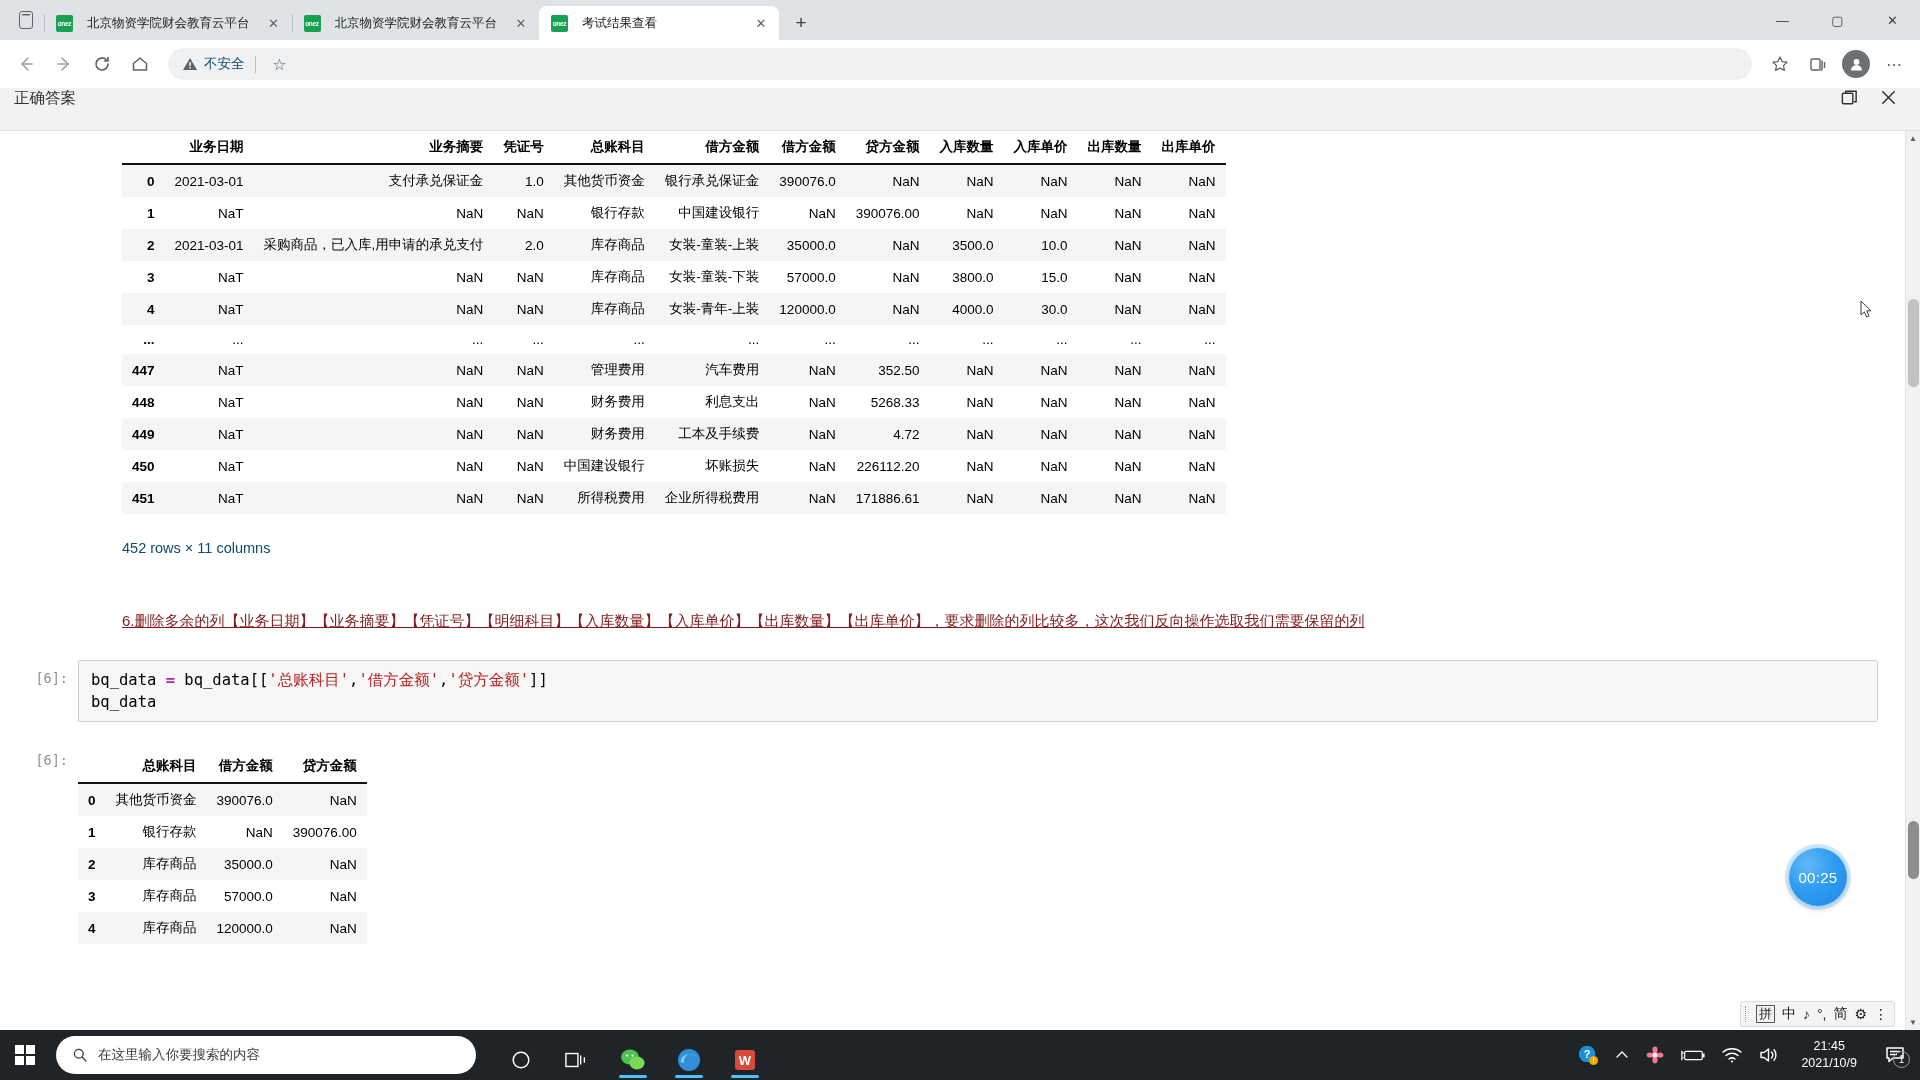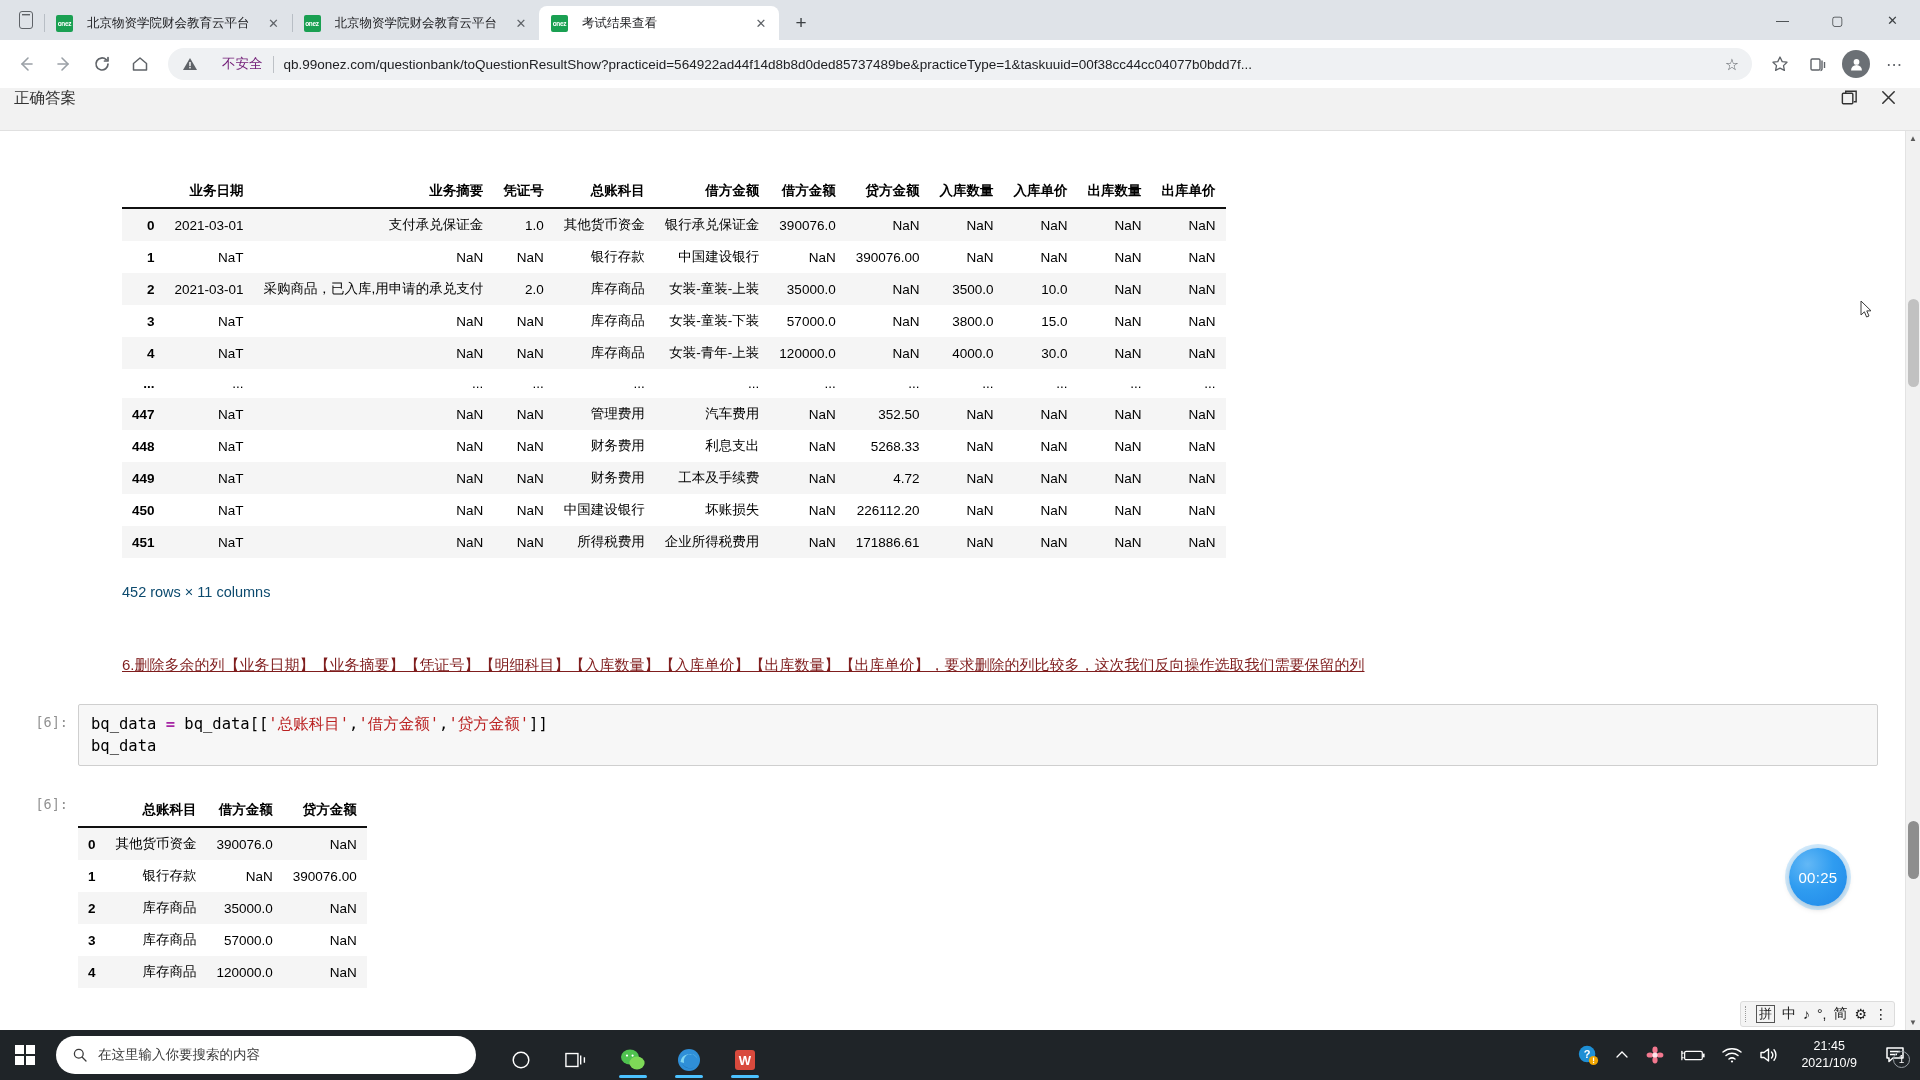--- a/index.html
+++ b/index.html
@@ -69,21 +69,21 @@
   .tb-icon {
     width: 36px; height: 36px; display: flex; align-items: center; justify-content: center;
     color: #5f6368; border-radius: 50%; flex: none;
   }
   .tb-icon.back { color: #9aa0a6; }
   .omnibox {
     flex: 1 1 auto; height: 32px; background: #eff1f3; border-radius: 16px;
     display: flex; align-items: center; padding: 0 6px 0 14px; margin: 0 8px;
     min-width: 0;
   }
-  .notsecure { display: flex; align-items: center; gap: 24px; flex: none; color: #701a75; font-size: 13.5px; }
+  .notsecure { display: flex; align-items: center; gap: 6px; flex: none; color: #0c4a6e; font-size: 13.5px; }
   .omni-sep { width: 1px; height: 17px; background: #bdc1c6; margin: 0 10px; flex: none; }
   .omni-url {
     flex: 1 1 auto; font-size: 13.5px; color: #202124; white-space: nowrap;
     overflow: hidden; text-overflow: ellipsis; min-width: 0;
   }
   .omni-star { width: 28px; height: 28px; display:flex; align-items:center; justify-content:center; color:#5f6368; flex:none;}
   .avatar {
     width: 28px; height: 28px; border-radius: 50%; background: #6b7075;
     display: flex; align-items: center; justify-content: center; color: #fff;
   }
@@ -98,21 +98,21 @@
   .pagebar-actions .ic { color: #444; display:flex; align-items:center; justify-content:center; }
 
   
   .content {
     position: absolute; left: 0; top: 131px; width: 1920px; height: 899px;
     background: #ffffff; overflow: hidden;
   }
   .content-inner { padding: 0 0 0 0; position: relative; }
 
   
-  .df-wrap { padding-left: 122px; margin-top: 44px; }
+  .df-wrap { padding-left: 122px; }
   table.df { border-collapse: collapse; font-size: 13.5px; color: #000; }
   table.df thead th {
     font-weight: bold; text-align: right; padding: 7px 10px;
     border-bottom: 2px solid #111; vertical-align: bottom; white-space: nowrap;
   }
   table.df thead th.idx { border-bottom: 2px solid #111; }
   table.df tbody td {
     text-align: right; padding: 7px 10px; white-space: nowrap; border: none;
   }
   table.df tbody td.idx { font-weight: bold; text-align: right; }
@@ -278,21 +278,20 @@
     <div class="omnibox">
       <span class="notsecure">
         <svg width="16" height="16" viewBox="0 0 16 16">
             <path d="M8 2 L15 14 H1 Z" fill="#5f6368"></path>
             <rect x="7.3" y="6" width="1.4" height="4.2" fill="#fff"></rect>
             <rect x="7.3" y="11" width="1.4" height="1.4" fill="#fff"></rect>
           </svg>
         <span>不安全</span>
       </span>
       <span class="omni-sep"></span>
-      <span class="omni-url">qb.99onez.com/questionbank/toQuestionResultShow?practiceid=564922ad44f14d8b8d0ded85737489be&amp;practiceType=1&amp;taskuuid=00f38cc44cc04077b0bdd7f...</span>
       <span class="omni-star">☆</span>
     </div>
 
     <div class="tb-icon">
       <svg width="20" height="20" viewBox="0 0 20 20">
           <path d="M10 3 L12.2 7.6 L17 8.2 L13.5 11.6 L14.4 16.4 L10 14.1 L5.6 16.4 L6.5 11.6 L3 8.2 L7.8 7.6 Z" stroke="currentColor" stroke-width="1.3" fill="none" stroke-linejoin="round"></path>
         </svg>
     </div>
     <div class="tb-icon">
       <svg width="20" height="20" viewBox="0 0 20 20">

